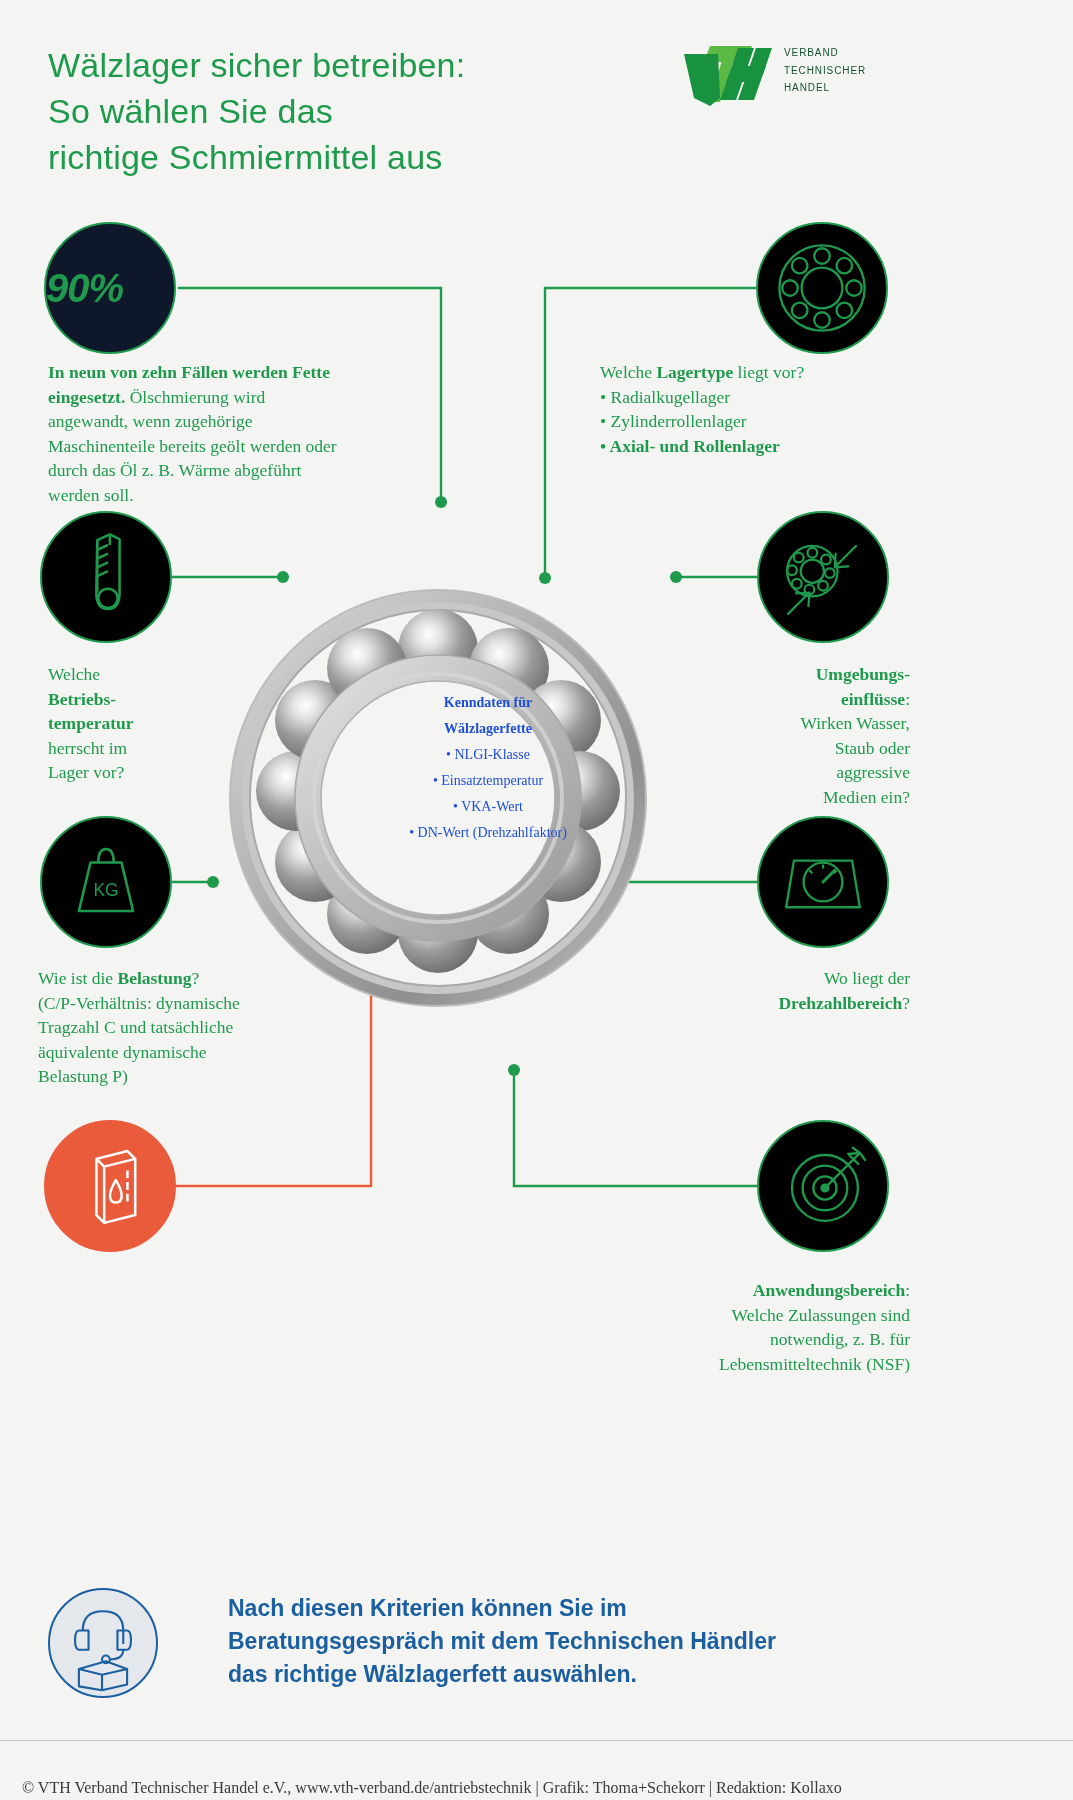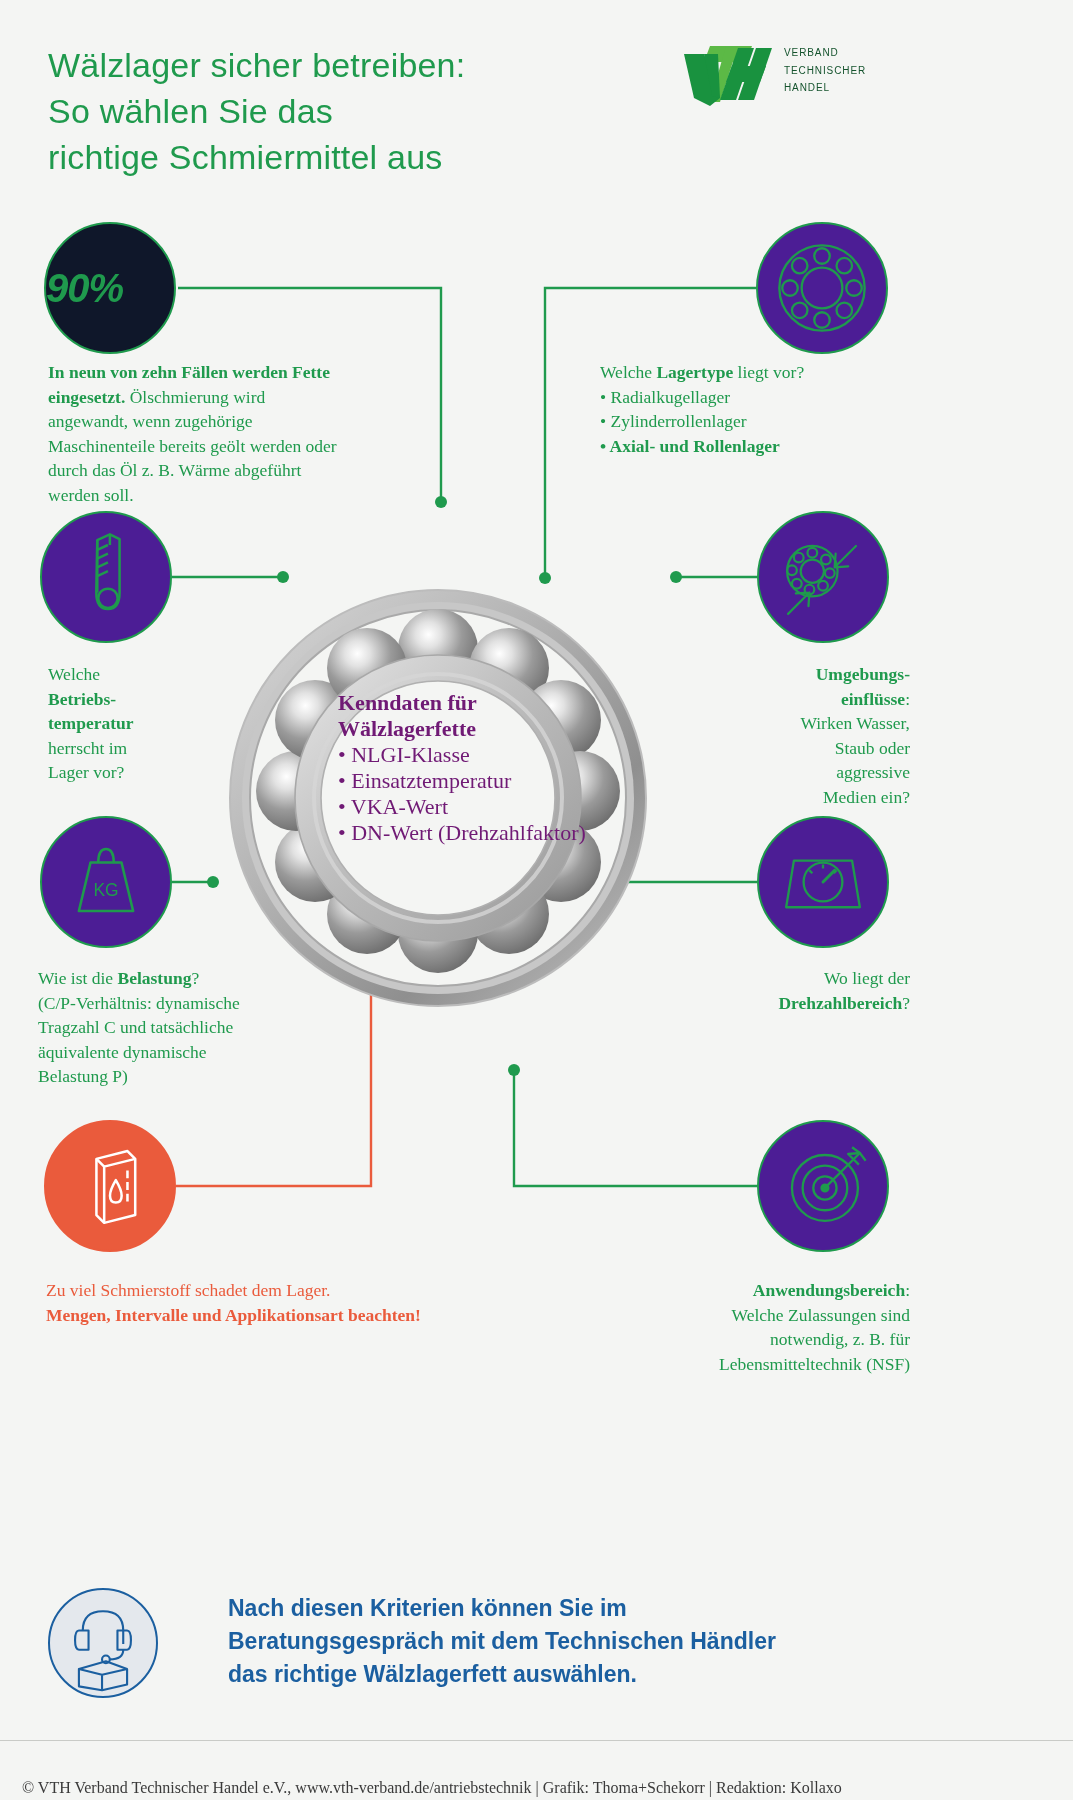--- a/index.html
+++ b/index.html
@@ -32,21 +32,21 @@
 
   
   .connectors{position:absolute;left:0;top:0;width:1073px;height:1800px;pointer-events:none;}
 
   
   .bearing{position:absolute;left:228px;top:518px;width:420px;height:560px;}
 
   
   .circ{
     position:absolute;border-radius:50%;
-    background:#4c1d95;border:2.5px solid #1f9a4d;
+    background:#000000;border:2.5px solid #1f9a4d;
     box-sizing:border-box;
   }
   .circ.orange{background:#ea5b3c;border-color:#ea5b3c;}
   .circ .g{position:absolute;inset:0;}
 
   .badge90{
     position:absolute;left:44px;top:222px;width:132px;height:132px;
     border-radius:50%;background:#0f172a;border:2.5px solid #1f9a4d;
     box-sizing:border-box;
     display:flex;align-items:center;justify-content:flex-start;
@@ -66,21 +66,21 @@
   #txt-temp{left:48px;top:662px;width:200px;}
   #txt-umgeb{left:700px;top:662px;width:210px;text-align:right;}
   #txt-belast{left:38px;top:966px;width:290px;}
   #txt-drehzahl{left:660px;top:966px;width:250px;text-align:right;}
   #txt-schmier{left:46px;top:1278px;width:470px;}
   #txt-anwend{left:620px;top:1278px;width:290px;text-align:right;}
 
   
   .center-text{
     position:absolute;left:338px;top:690px;width:300px;
-    text-align:left;font-size:22px;line-height:26px;color:#701a75;
+    text-align:center;font-size:14px;line-height:26px;color:#1d4ed8;
   }
   .center-text .hd{font-weight:bold;}
 
   
   .cta-circle{
     position:absolute;left:48px;top:1588px;width:110px;height:110px;
     border-radius:50%;background:#e4e8ed;border:2px solid #1b5fa0;
     box-sizing:border-box;
   }
   .cta-text{
@@ -356,24 +356,20 @@
     <div>Tragzahl C und tatsächliche</div>
     <div>äquivalente dynamische</div>
     <div>Belastung P)</div>
   </div>
 
   <div class="tb r" id="txt-drehzahl">
     <div>Wo liegt der</div>
     <div><b>Drehzahlbereich</b><span>?</span></div>
   </div>
 
-  <div class="tb orange" id="txt-schmier">
-    <div>Zu viel Schmierstoff schadet dem Lager.</div>
-    <div><b>Mengen, Intervalle und Applikationsart beachten!</b></div>
-  </div>
 
   <div class="tb r" id="txt-anwend">
     <div><b>Anwendungsbereich</b><span>:</span></div>
     <div>Welche Zulassungen sind</div>
     <div>notwendig, z. B. für</div>
     <div>Lebensmitteltechnik (NSF)</div>
   </div>
 
   <div class="cta-circle">
     <svg width="106" height="106" viewBox="0 0 110 110">

